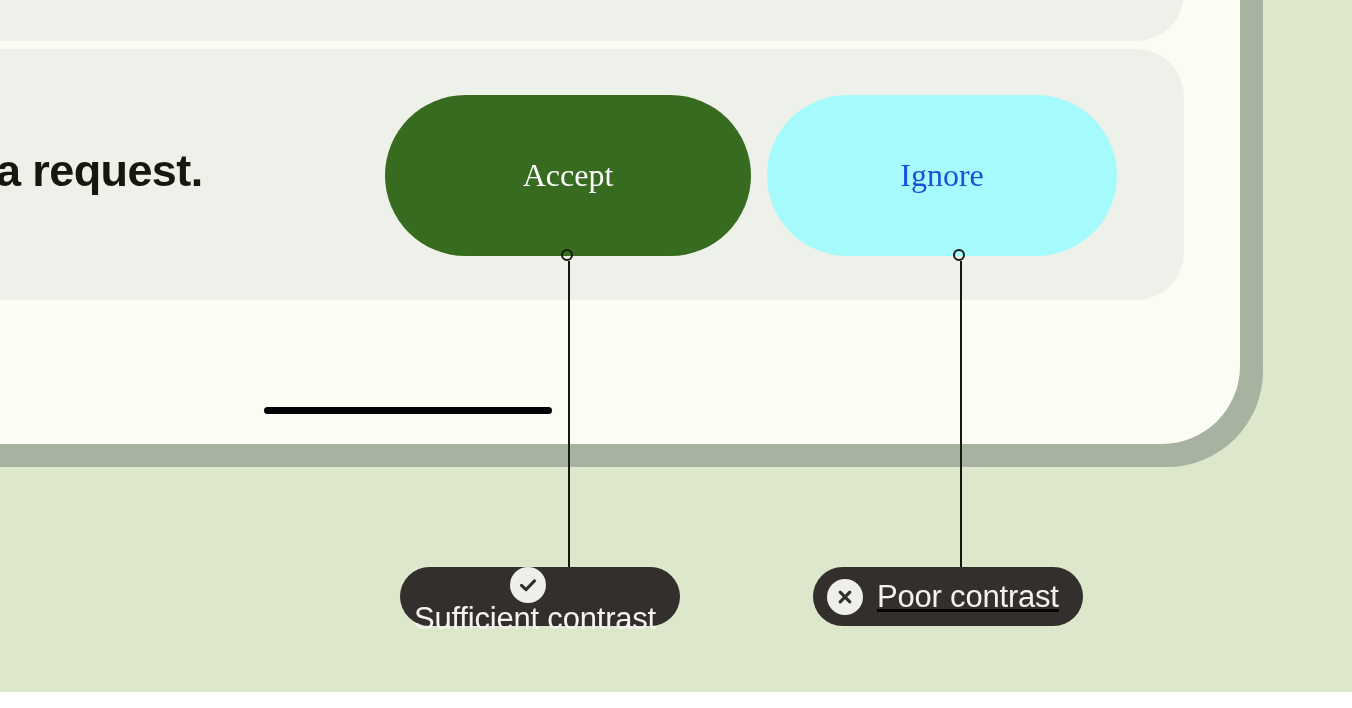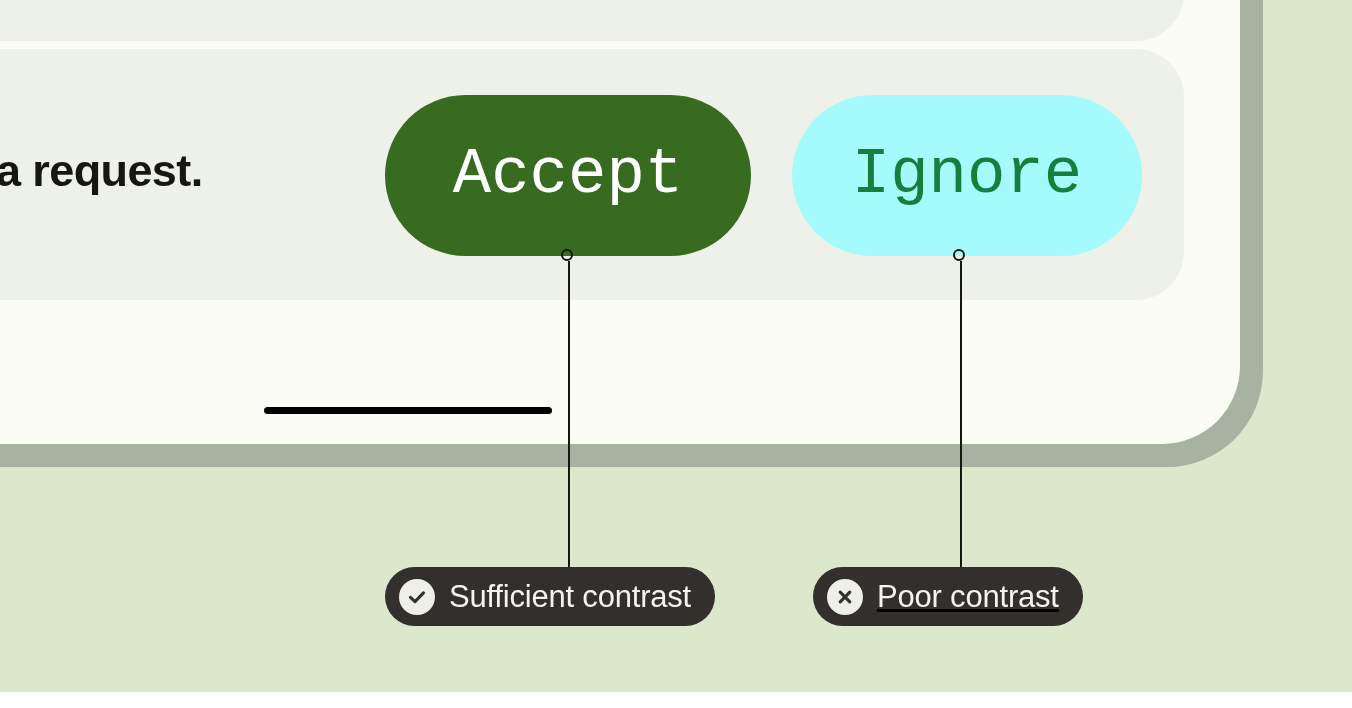--- a/index.html
+++ b/index.html
@@ -68,41 +68,41 @@
     line-height: 1;
   }
 
   
   .action-btn {
     position: absolute;
     top: 95px;
     height: 161px;
     border: 0;
     border-radius: 81px;
-    font-family: Liberation Mono, monospace;
-    font-size: 64px;
+    font-family: Liberation Serif, serif;
+    font-size: 32px;
     font-weight: 400;
     line-height: 161px;
     text-align: center;
     padding: 0;
     cursor: pointer;
     white-space: nowrap;
     overflow: hidden;
   }
   .btn-accept {
     left: 385px;
     width: 366px;
     background: #376b20;
     color: #ffffff;
   }
   .btn-ignore {
-    left: 792px;
+    left: 767px;
     width: 350px;
     background: #a5fbfb;
-    color: #15803d;
+    color: #1d4ed8;
   }
 
   
   .home-indicator {
     position: absolute;
     left: 264px;
     top: 407px;
     width: 288px;
     height: 7px;
     background: #000000;
@@ -143,21 +143,21 @@
     top: 567px;
     height: 59px;
     background: #332f2c;
     border-radius: 30px;
     display: flex;
     align-items: center;
     padding: 0 24px 0 14px;
     box-sizing: border-box;
     white-space: nowrap;
   }
-  .chip-sufficient { left: 385px; }
+  .chip-sufficient { left: 400px; flex-direction: column; }
   .chip-poor { left: 813px; text-decoration: underline; }
   .chip .chip-icon {
     width: 36px;
     height: 36px;
     flex: 0 0 36px;
     border-radius: 50%;
     background: #efefe9;
     display: flex;
     align-items: center;
     justify-content: center;

